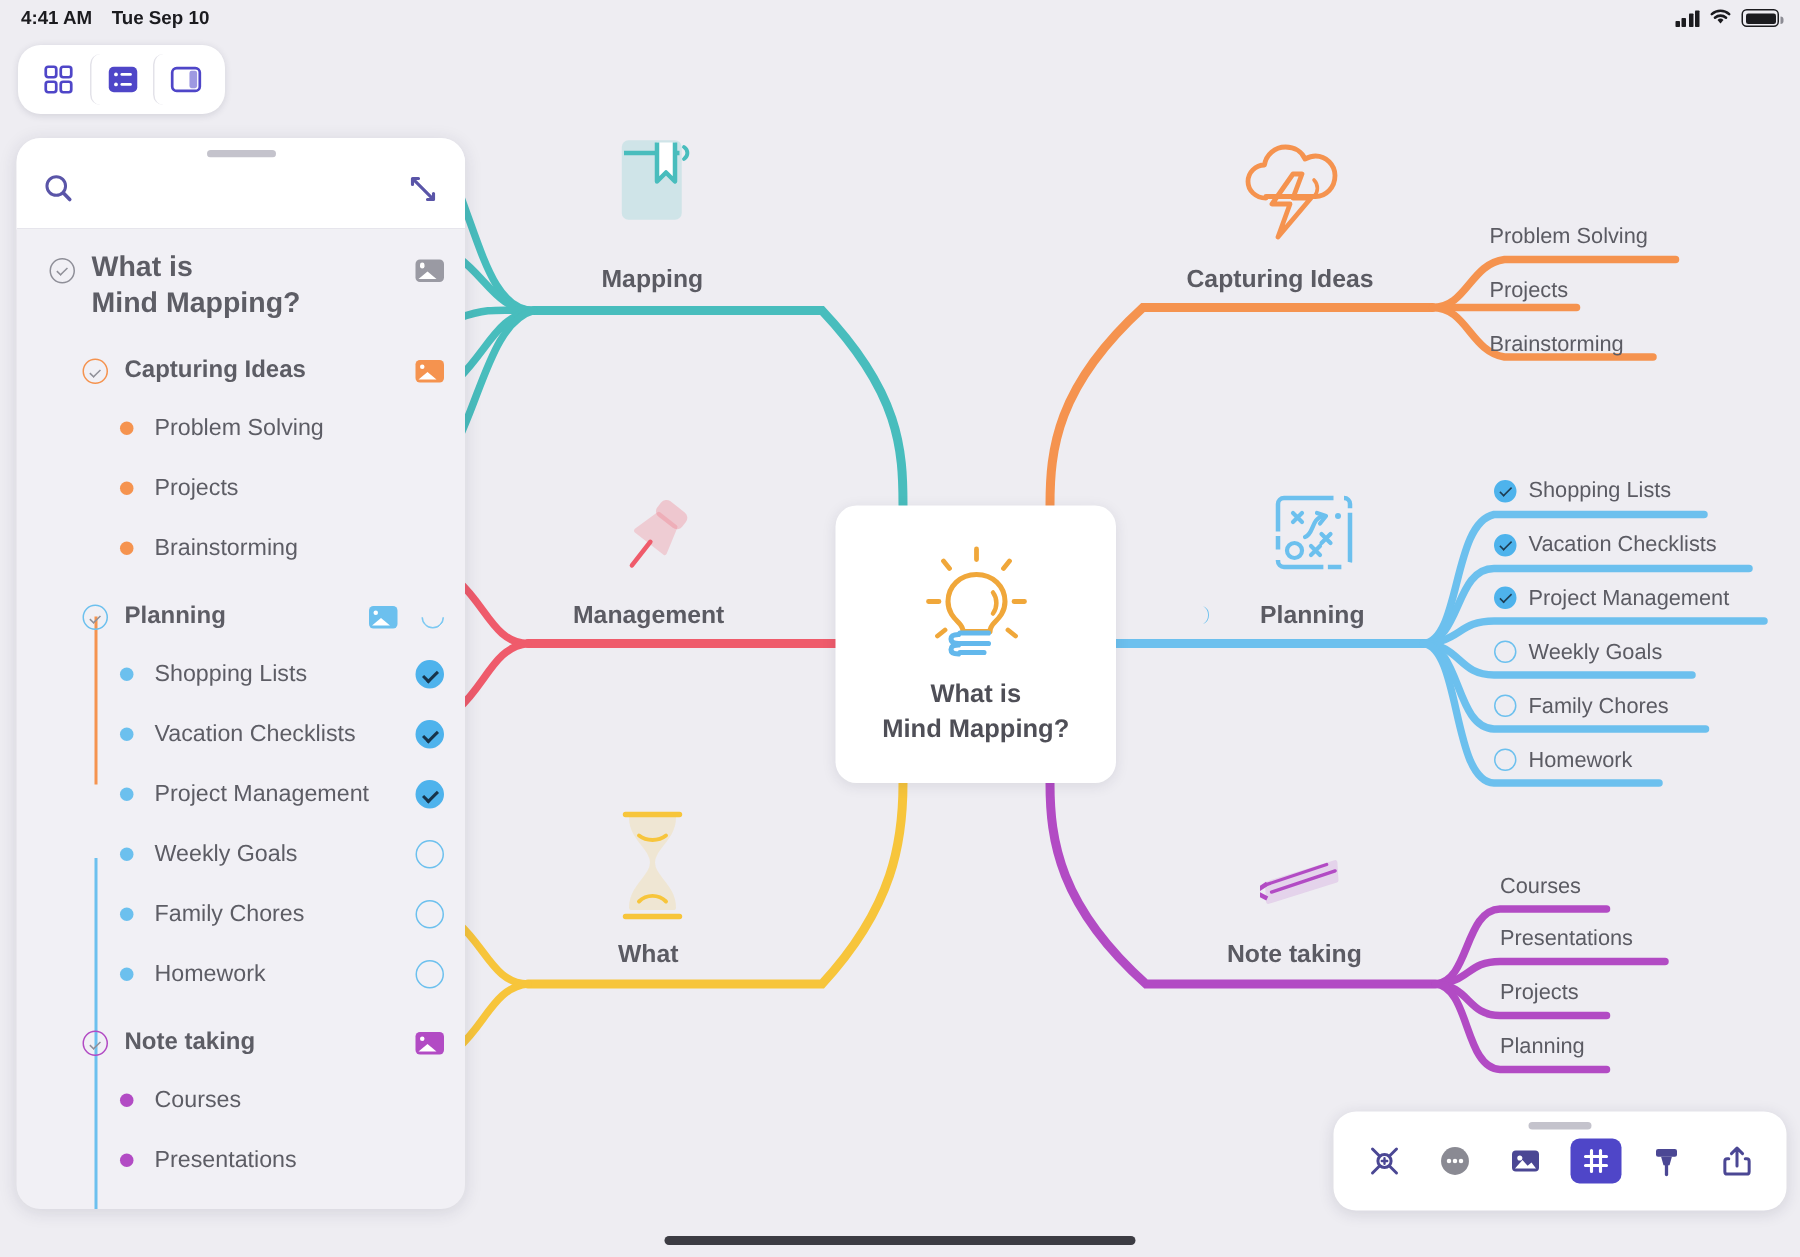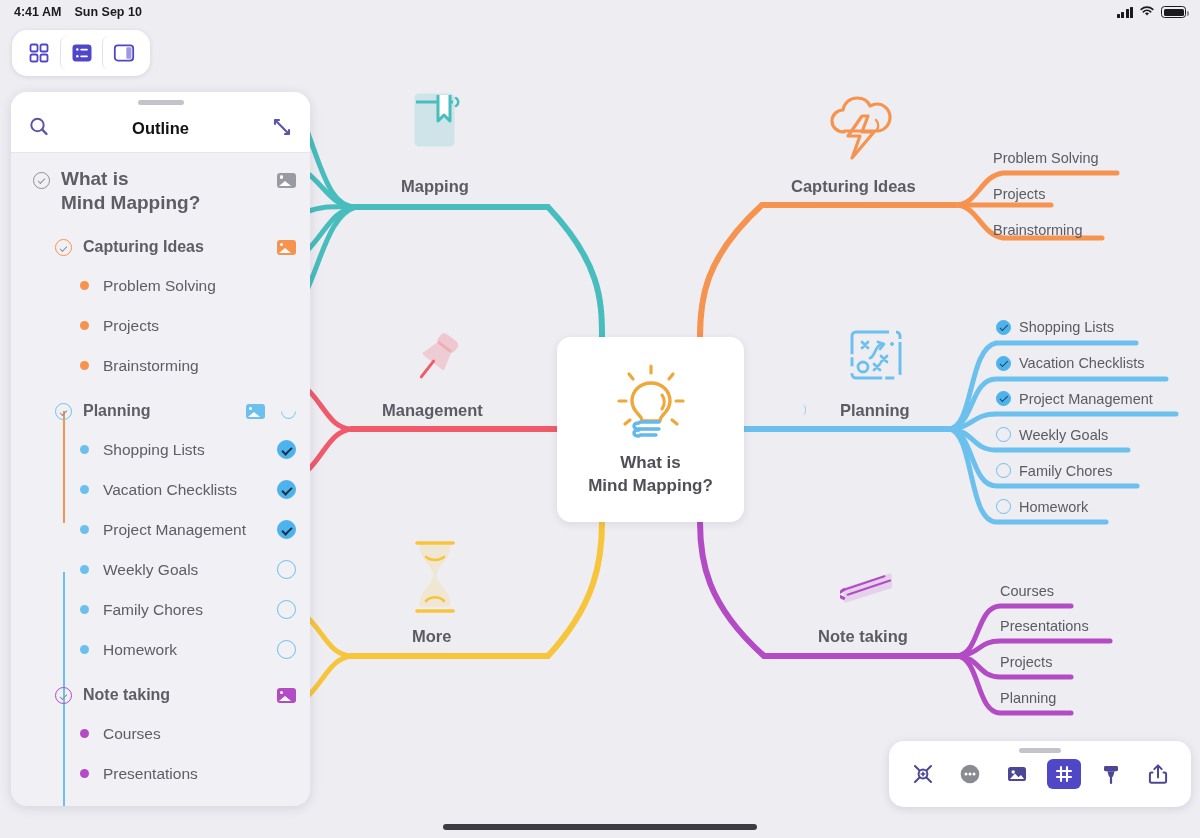--- a/index.html
+++ b/index.html
@@ -141,21 +141,21 @@
     position:absolute; left:443px; top:824px; width:314px; height:6px;
     border-radius:3px; background:#3c3c43;
   }
 </style>
 </head>
 <body>
 
 <div id="statusbar">
   <div class="sb-left">
     <span>4:41 AM</span>
-    <span>Sun Sep 10</span>
+    <span>Tue Sep 10</span>
   </div>
   <div class="sb-right">
     <span class="signal">
         <i></i>
         <i></i>
         <i></i>
         <i></i>
       </span>
     <span>
       <svg width="16" height="12" viewBox="0 0 16 12">
@@ -288,21 +288,21 @@
         <path d="M31 4l9 8-22 42-9-8L31 4z" fill="#b24bc4" opacity=".16" stroke="#b24bc4" stroke-width="3" stroke-linejoin="round"></path>
         <path d="M35 8l-20 40" stroke="#b24bc4" stroke-width="2.2" stroke-linecap="round"></path>
         <path d="M28 9l-19 38" stroke="#b24bc4" stroke-width="2.2" stroke-linecap="round"></path>
         <path d="M9 46l-2 10 9-3" fill="none" stroke="#b24bc4" stroke-width="3" stroke-linejoin="round"></path>
       </g>
     </svg>
   </span>
 
   <span class="node-label" style="left:401px;top:177px">Mapping</span>
   <span class="node-label" style="left:382px;top:401px">Management</span>
-  <span class="node-label" style="left:412px;top:627px">More</span>
+  <span class="node-label" style="left:412px;top:627px">What</span>
   <span class="node-label" style="left:791px;top:177px">Capturing Ideas</span>
   <span class="node-label" style="left:840px;top:401px">Planning</span>
   <span class="node-label" style="left:818px;top:627px">Note taking</span>
 
   <span class="mm-icon" style="left:797px;top:402px">
     <svg width="14" height="16" viewBox="0 0 14 16">
       <path d="M5 2a6.5 6.5 0 010 12 7 7 0 000-12z" fill="#6cc0ee"></path>
     </svg>
   </span>
 
@@ -354,21 +354,20 @@
 <div id="outline">
   <div class="hdr-top">
     <div class="grabber"></div>
     <div class="ohead">
       <span>
         <svg width="24" height="24" viewBox="0 0 24 24">
           <circle cx="10.5" cy="10" r="6.2" fill="none" stroke="#5a55a8" stroke-width="2"></circle>
           <path d="M15.3 14.6l4.2 4.4" stroke="#5a55a8" stroke-width="2.4" stroke-linecap="round"></path>
         </svg>
       </span>
-      <span class="otitle">Outline</span>
       <span style="margin-left:auto">
         <svg width="24" height="24" viewBox="0 0 24 24">
           <path d="M9 5H5v4M15 19h4v-4" fill="none" stroke="#5a55a8" stroke-width="2.1" stroke-linecap="round" stroke-linejoin="round"></path>
           <path d="M5.6 5.6l12.8 12.8" stroke="#5a55a8" stroke-width="2.1" stroke-linecap="round"></path>
         </svg>
       </span>
     </div>
   </div>
 
   <div class="obody">

